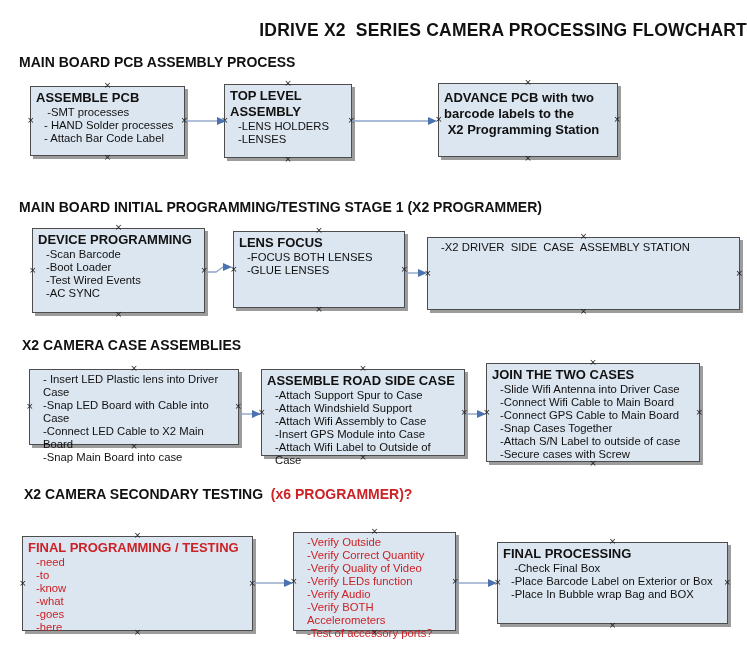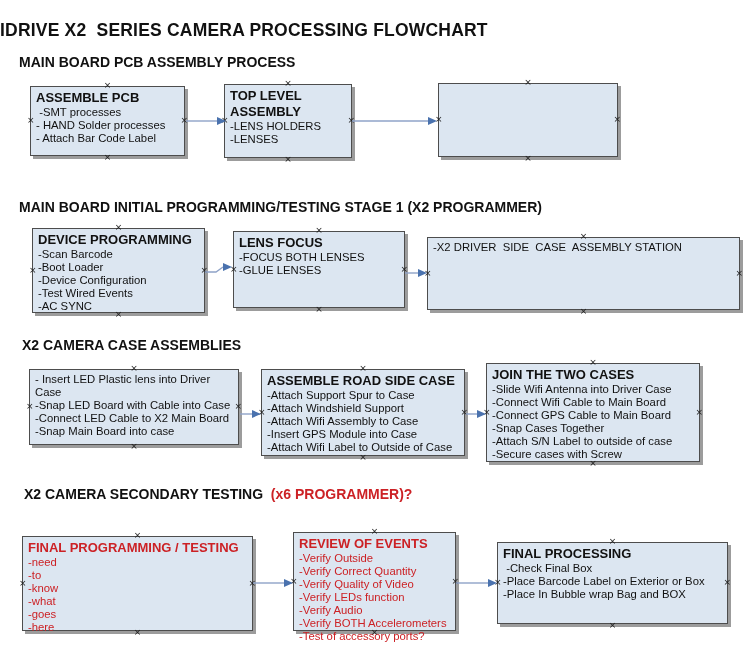--- a/index.html
+++ b/index.html
@@ -5,39 +5,39 @@
   :root{
     --box-fill:#dce6f1; --box-border:#4d4d4d; --box-shadow:#9c9c9c;
     --arrow-line:#8fa3c8; --arrow-head:#4a72ae; --red-text:#cc2125; --text:#111111;
   }
   html,body{margin:0;padding:0;background:#ffffff;}
   #canvas{
     position:relative; width:747px; height:662px; background:#ffffff;
     font-family:"Liberation Sans", sans-serif; color:var(--text); overflow:hidden;
   }
   .page-title{
-    position:absolute; top:20px; left:0; width:747px; text-align:left;
+    position:absolute; top:20px; left:0; width:747px; text-align:right;
     font-size:17.5px; font-weight:bold; white-space:pre-wrap; letter-spacing:.2px;
   }
   .sec-h{
     position:absolute; font-size:14px; font-weight:bold; white-space:pre-wrap;
   }
   .sec-h .red{ color:var(--red-text); }
   #h1{left:19px; top:54px;} #h2{left:19px; top:199px;}
   #h3{left:22px; top:337px;} #h4{left:24px; top:486px;}
 
   .fbox{
     position:absolute; box-sizing:border-box;
     background:var(--box-fill);
     border:1.5px solid var(--box-border);
     box-shadow:3px 3px 0 var(--box-shadow);
     padding:3px 4px 0 5px;
   }
   .bt{ font-size:13px; font-weight:bold; line-height:16px; white-space:pre-wrap; }
-  .bi{ font-size:11.3px; line-height:13px; white-space:pre-wrap; }
+  .bi{ font-size:11.3px; line-height:13px; white-space:pre-wrap;margin-left:8px; }
   .fbox.red .bt, .fbox.red .bi{ color:var(--red-text); }
 
   #s1b1{left:30px;  top:86px;  width:155px; height:70px;}
   #s1b2{left:224px; top:84px;  width:128px; height:74px;}
   #s1b3{left:438px; top:83px;  width:180px; height:74px; padding-top:6px;}
   #s2b1{left:32px;  top:228px; width:173px; height:85px;}
   #s2b2{left:233px; top:231px; width:172px; height:77px;}
   #s2b3{left:427px; top:237px; width:313px; height:73px;}
   #s3b1{left:29px;  top:369px; width:210px; height:76px;}
   #s3b2{left:261px; top:369px; width:204px; height:87px;}
@@ -88,33 +88,35 @@
     <div>
         <div class="bi">-LENS HOLDERS</div>
         <div class="bi">-LENSES</div>
       </div>
     <span class="hd hd-t">×</span>
       <span class="hd hd-b">×</span>
       <span class="hd hd-l">×</span>
       <span class="hd hd-r">×</span>
   </div>
   <div class="fbox" id="s1b3">
+    <div class="bt">ADVANCE PCB with two
+barcode labels to the
+ X2 Programming Station</div>
     <div></div>
     <span class="hd hd-t">×</span>
       <span class="hd hd-b">×</span>
       <span class="hd hd-l">×</span>
       <span class="hd hd-r">×</span>
   </div>
 
   <div class="fbox" id="s2b1">
     <div class="bt">DEVICE PROGRAMMING</div>
     <div>
         <div class="bi">-Scan Barcode</div>
         <div class="bi">-Boot Loader</div>
-        <div class="bi">-Device Configuration</div>
         <div class="bi">-Test Wired Events</div>
         <div class="bi">-AC SYNC</div>
       </div>
     <span class="hd hd-t">×</span>
       <span class="hd hd-b">×</span>
       <span class="hd hd-l">×</span>
       <span class="hd hd-r">×</span>
   </div>
   <div class="fbox" id="s2b2">
     <div class="bt">LENS FOCUS</div>
@@ -188,21 +190,20 @@
         <div class="bi">-what</div>
         <div class="bi">-goes</div>
         <div class="bi">-here</div>
       </div>
     <span class="hd hd-t">×</span>
       <span class="hd hd-b">×</span>
       <span class="hd hd-l">×</span>
       <span class="hd hd-r">×</span>
   </div>
   <div class="fbox red" id="s4b2">
-    <div class="bt">REVIEW OF EVENTS</div>
     <div>
         <div class="bi">-Verify Outside</div>
         <div class="bi">-Verify Correct Quantity</div>
         <div class="bi">-Verify Quality of Video</div>
         <div class="bi">-Verify LEDs function</div>
         <div class="bi">-Verify Audio</div>
         <div class="bi">-Verify BOTH Accelerometers</div>
         <div class="bi">-Test of accessory ports?</div>
       </div>
     <span class="hd hd-t">×</span>

